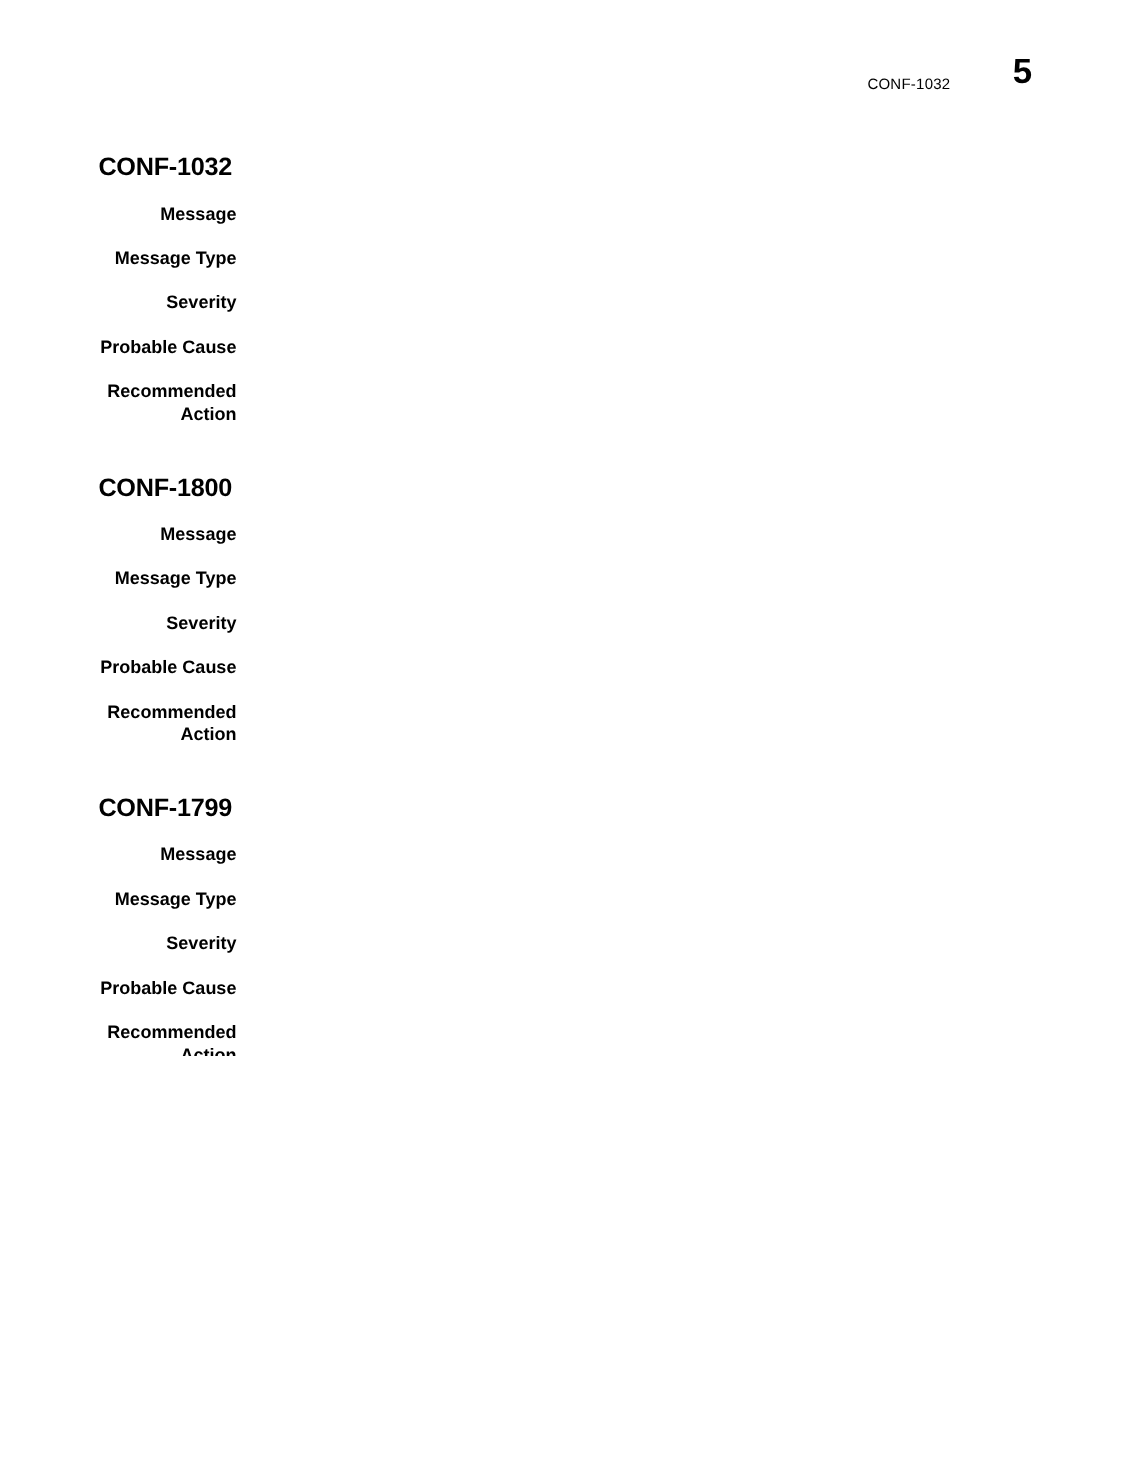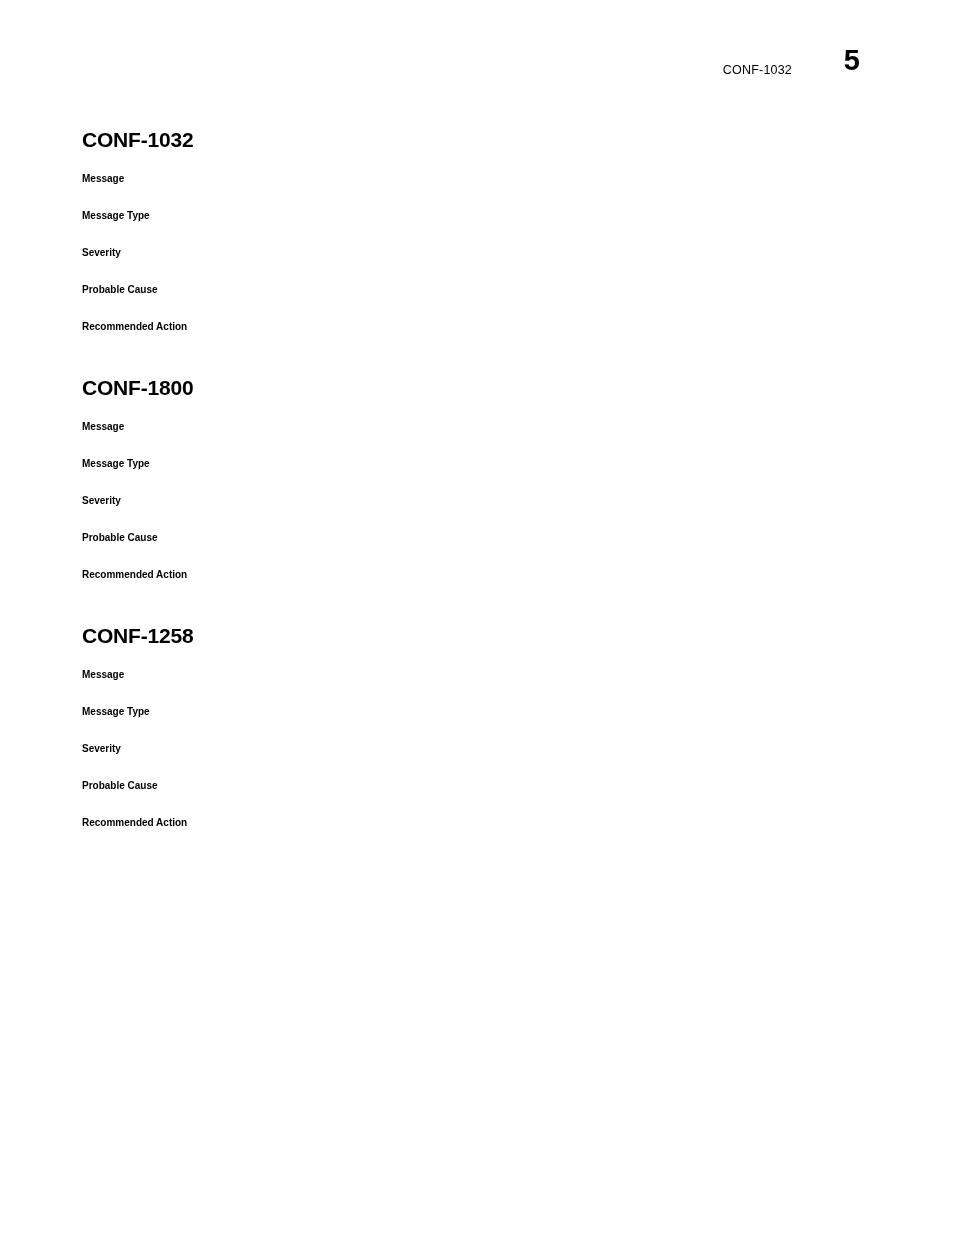--- a/index.html
+++ b/index.html
@@ -83,22 +83,22 @@
     width: 100%;
   }
 
   .field-row {
     vertical-align: top;
   }
 
   .field-label {
     width: 115px;
     padding: 0 0 18px 0;
-    text-align: left;
-    font-size: 10px;
+    text-align: right;
+    font-size: 15px;
     font-weight: 700;
     line-height: 19px;
     color: #000000;
     white-space: normal;
     vertical-align: top;
   }
 
   .field-value {
     padding: 0 0 18px 18px;
     text-align: left;
@@ -176,21 +176,21 @@
             </tr>
             <tr class="field-row">
               <td class="field-label">Recommended Action</td>
               <td class="field-value"></td>
             </tr>
           </tbody>
         </table>
       </div>
       <div class="section-gap"></div>
       <div class="msg-section">
-        <h2 class="section-heading">CONF-1258</h2>
+        <h2 class="section-heading">CONF-1799</h2>
         <table class="field-table">
           <tbody>
             <tr class="field-row">
               <td class="field-label">Message</td>
               <td class="field-value"></td>
             </tr>
             <tr class="field-row">
               <td class="field-label">Message Type</td>
               <td class="field-value"></td>
             </tr>

